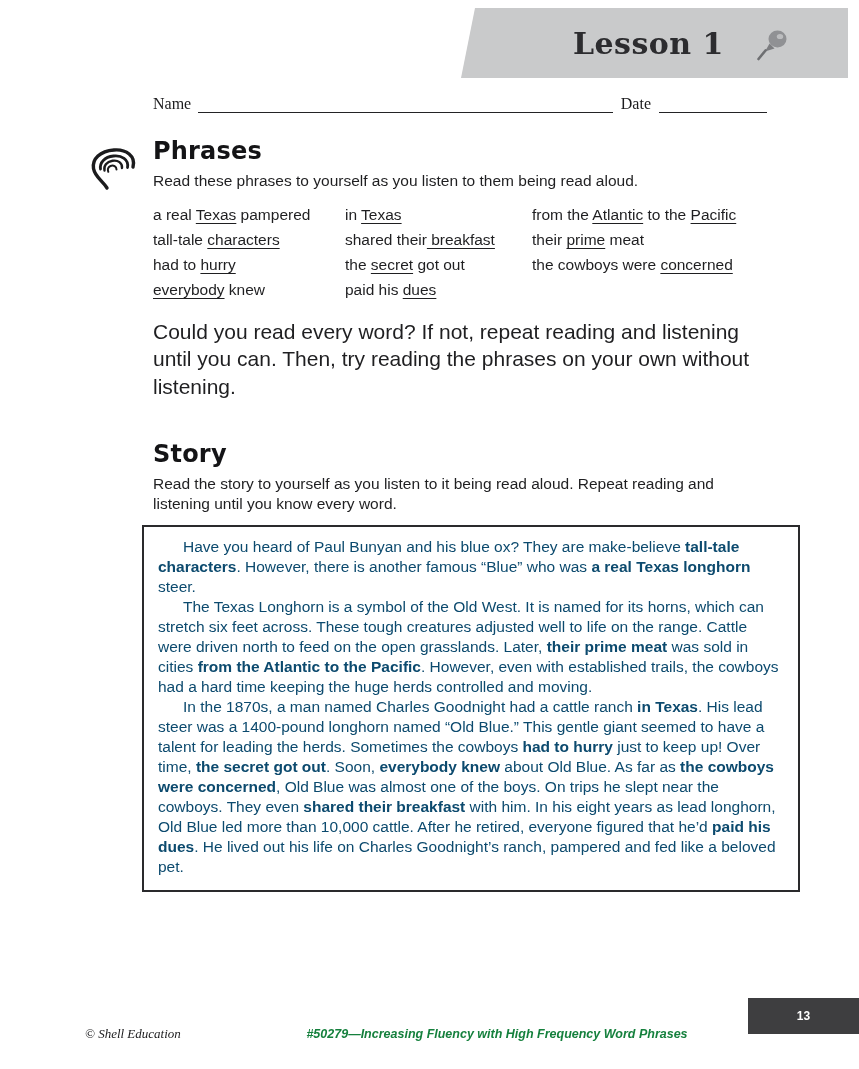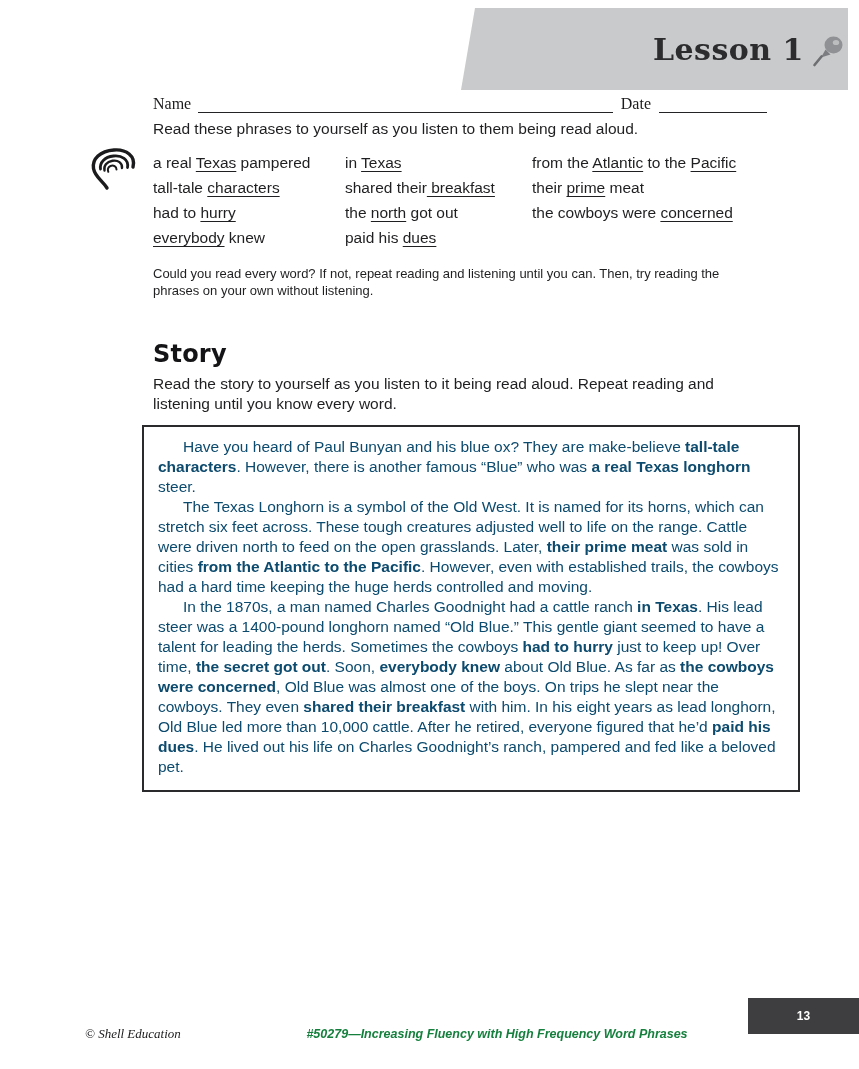--- a/index.html
+++ b/index.html
@@ -5,25 +5,25 @@
   * { box-sizing: border-box; }
   html, body { margin: 0; padding: 0; }
   body {
     width: 859px; height: 1069px; position: relative; overflow: hidden;
     background: #ffffff; color: #1f1f21;
     font-family: "Liberation Sans", sans-serif;
   }
 
   
   .banner {
-    position: absolute; top: 8px; left: 461px; width: 387px; height: 82px;
+    position: absolute; top: 8px; left: 461px; width: 387px; height: 70px;
     background: var(--banner_bg, #c9cacb);
     clip-path: polygon(14px 0, 100% 0, 100% 100%, 0 100%);
     display: flex; align-items: center; justify-content: flex-end;
-    gap: 4px;
+    padding-right: 56px; gap: 28px;
   }
   .lesson-title {
     font-family: "DejaVu Serif", "Liberation Serif", serif;
     font-weight: bold; font-size: 30px; color: var(--ink, #2c2c2f);
     letter-spacing: 0.5px;
   }
   .pushpin-svg { position: relative; top: 3px; }
 
   
   .ear-wrap { position: absolute; top: 146px; left: 84px; }
@@ -48,21 +48,21 @@
   .story-title { margin-top: 40px; }
 
   .lead { font-size: 15.5px; line-height: 1.3; margin: 6px 0 0; color: #1f1f21; }
 
   .phrase-grid {
     display: grid; grid-template-columns: 192px 187px 1fr;
     row-gap: 7px; margin-top: 15px; font-size: 15.5px; color: #1f1f21;
   }
   .u { text-decoration: underline; text-underline-offset: 2.5px; }
 
-  .followup { font-size: 13px; line-height: 1.3; margin: 19px 0 0; }
+  .followup { font-size: 21px; line-height: 1.3; margin: 19px 0 0; }
 
   .story-box {
     margin-top: 11px; margin-left: -11px; width: 658px;
     border: 2px solid var(--box_border, #2a2a2c);
     padding: 10px 15px 13px 14px;
     font-size: 15.5px; line-height: 1.29; color: #0c4a6e;
   }
   .story-p { margin: 0; text-indent: 25px; }
   .story-p b { font-weight: bold; }
 
@@ -107,31 +107,32 @@
 
 <div class="main">
 
   <div class="name-date">
     <span>Name</span>
     <span class="blank blank-name"></span>
     <span>Date</span>
     <span class="blank blank-date"></span>
   </div>
 
+  <h2 class="sec-title phrases-title">Phrases</h2>
   <p class="lead">Read these phrases to yourself as you listen to them being read aloud.</p>
 
   <div class="phrase-grid">
       <div class="phrase"><span>a real </span><span class="u">Texas</span><span> pampered</span></div>
       <div class="phrase"><span>in </span><span class="u">Texas</span></div>
       <div class="phrase"><span>from the </span><span class="u">Atlantic</span><span> to the </span><span class="u">Pacific</span></div>
       <div class="phrase"><span>tall-tale </span><span class="u">characters</span></div>
       <div class="phrase"><span>shared their</span><span class="u"> breakfast</span></div>
       <div class="phrase"><span>their </span><span class="u">prime</span><span> meat</span></div>
       <div class="phrase"><span>had to </span><span class="u">hurry</span></div>
-      <div class="phrase"><span>the </span><span class="u">north</span><span> got out</span></div>
+      <div class="phrase"><span>the </span><span class="u">secret</span><span> got out</span></div>
       <div class="phrase"><span>the cowboys were </span><span class="u">concerned</span></div>
       <div class="phrase"><span class="u">everybody</span><span> knew</span></div>
       <div class="phrase"><span>paid his </span><span class="u">dues</span></div>
     </div>
 
   <p class="followup">Could you read every word? If not, repeat reading and listening until you can. Then, try reading the phrases on your own without listening.</p>
 
   <h2 class="sec-title story-title">Story</h2>
   <p class="lead">Read the story to yourself as you listen to it being read aloud. Repeat reading and listening until you know every word.</p>
 

